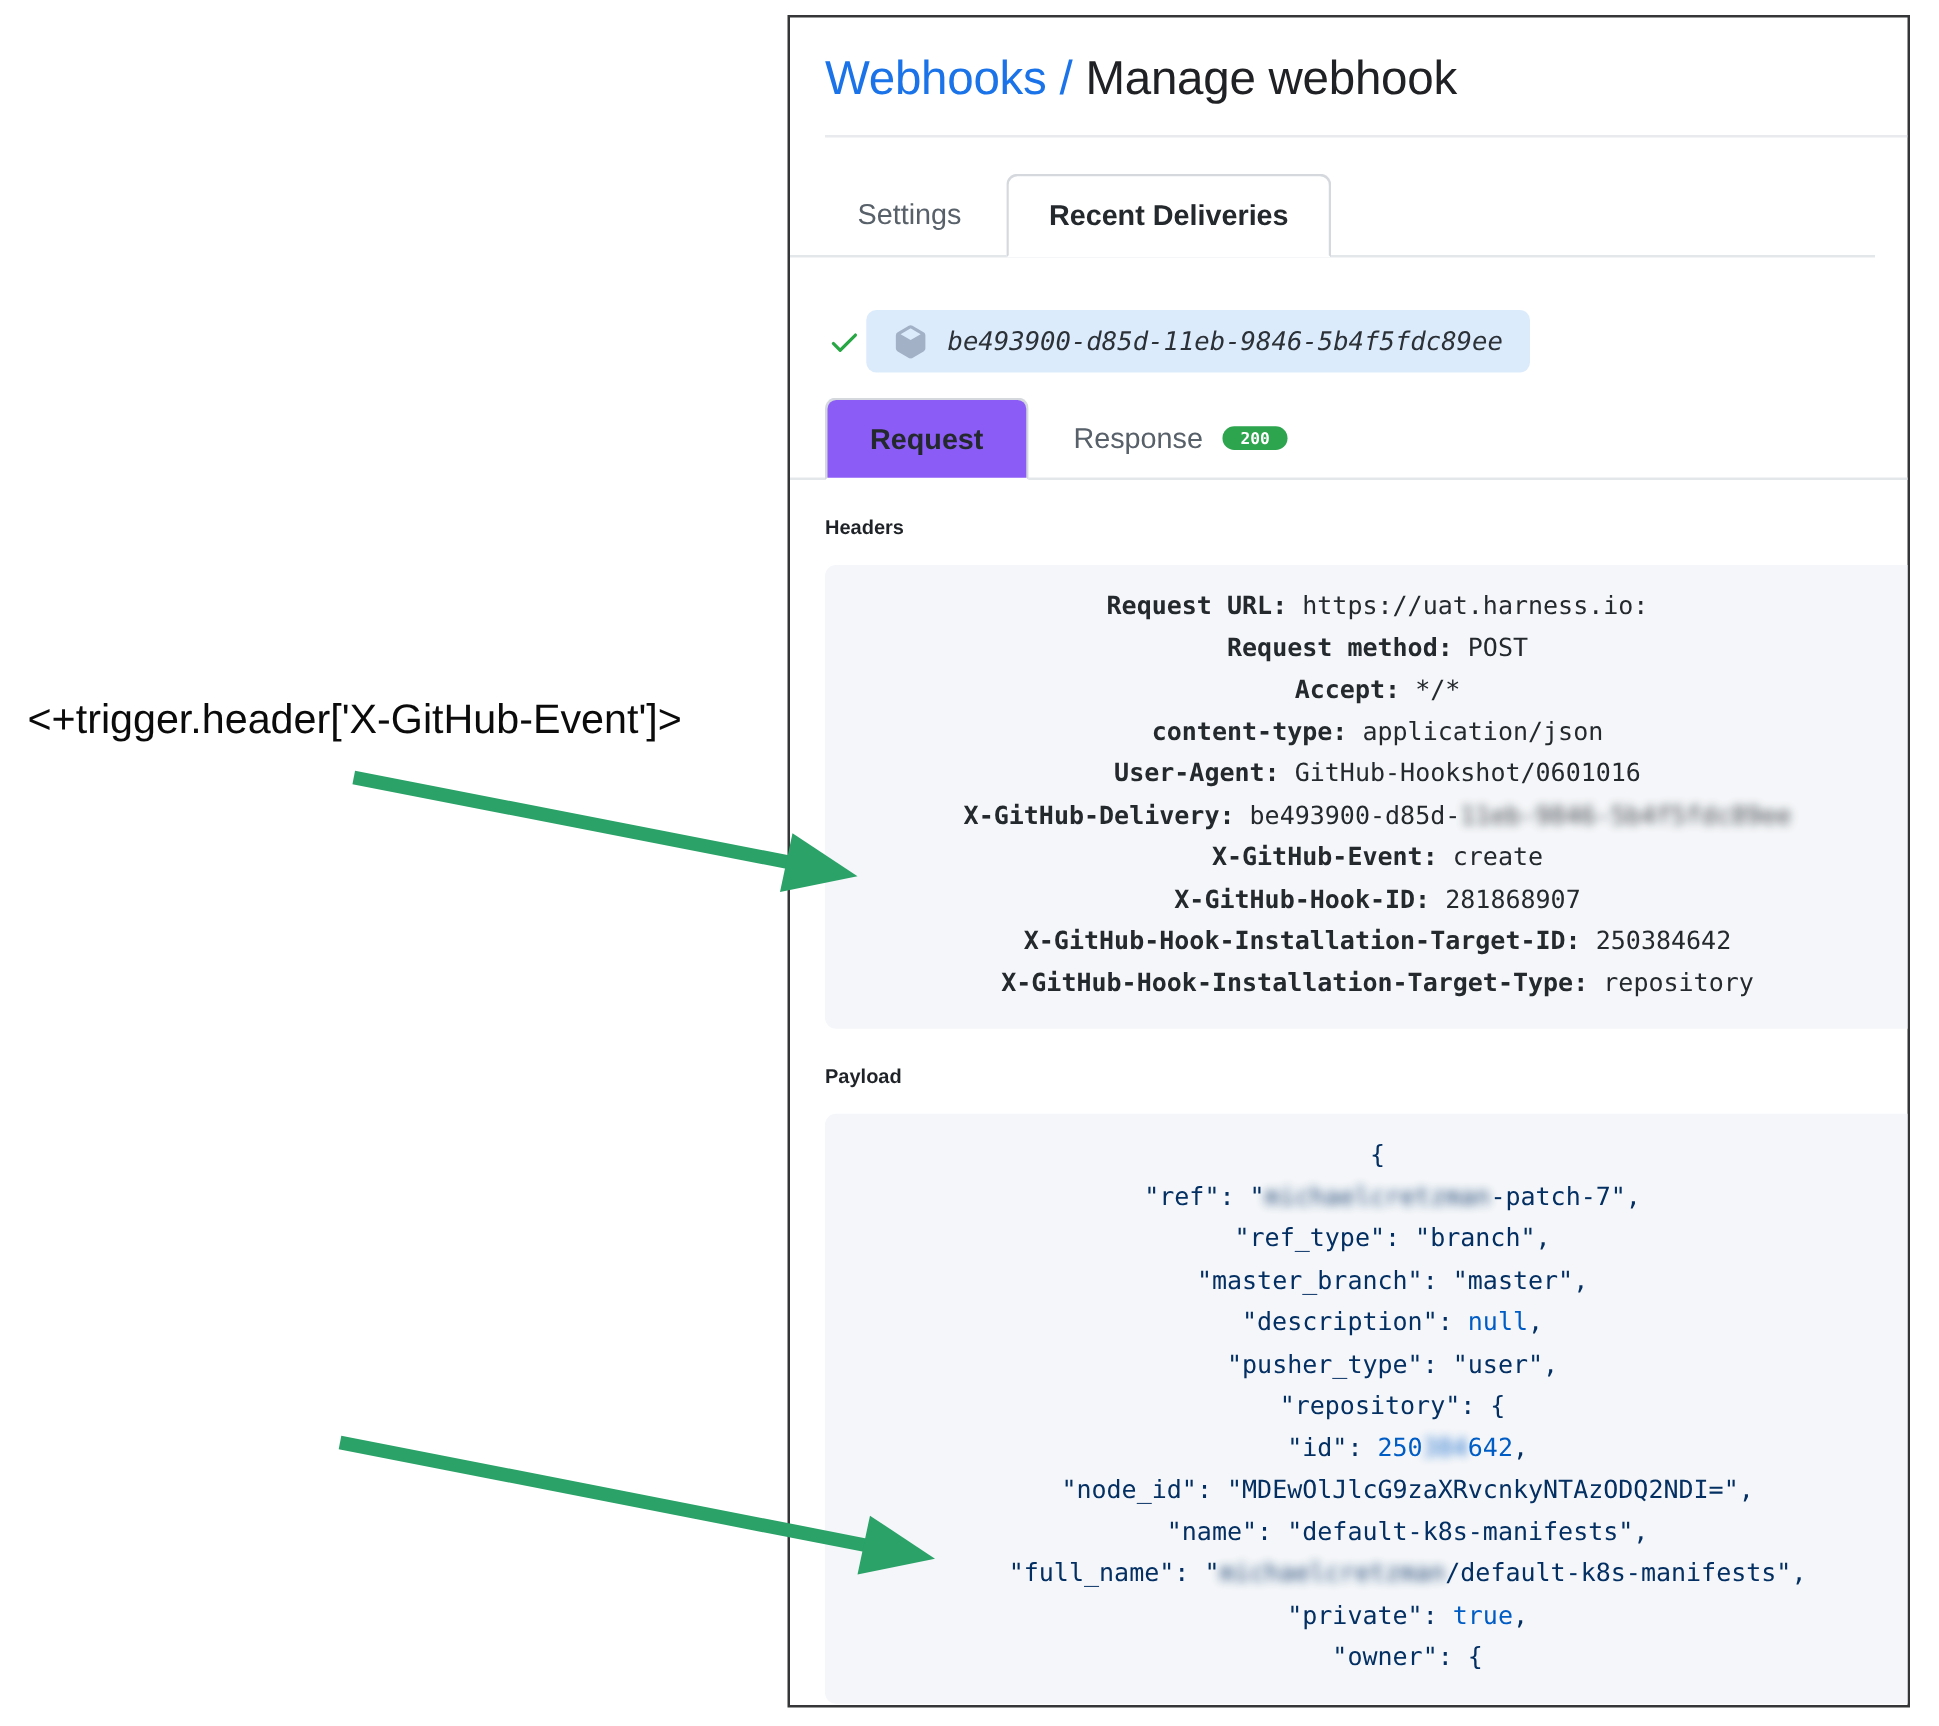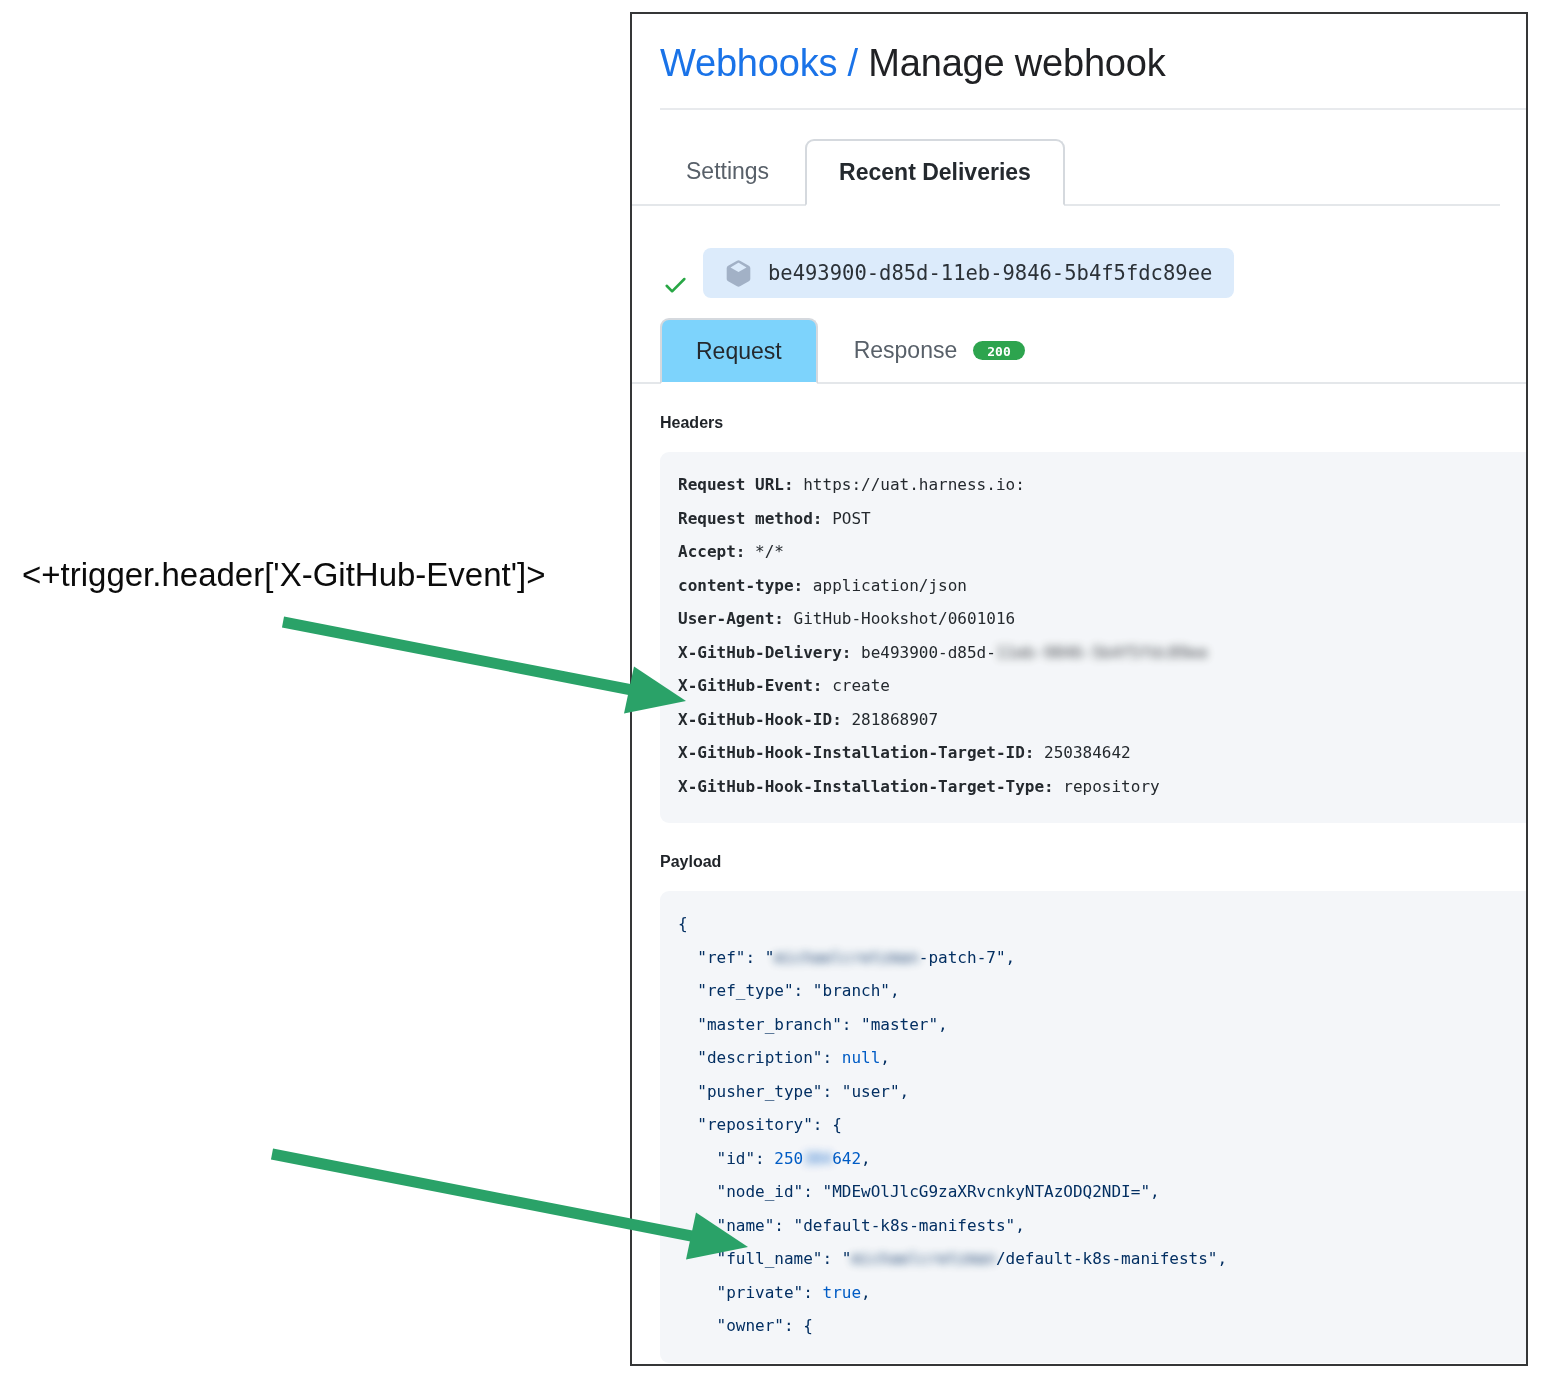--- a/index.html
+++ b/index.html
@@ -47,54 +47,54 @@
   }
   .tab.plain{padding:0 26px}
   .tab.selected{
     padding:0 32px;color:var(--ink);font-weight:700;background:#fff;
     border:2px solid var(--tab-border);border-bottom:2px solid #fff;
     margin-bottom:-2px;border-radius:9px 9px 0 0;
   }
   .tabnav.top .tab.selected{margin-left:10px}
 
   .delivery-row{
-    display:flex;align-items:flex-end;margin:42px 0 0 30px;gap:14px;
+    display:flex;align-items:center;margin:42px 0 0 30px;gap:4px;font-style:italic;
   }
   .check{width:27px;height:27px;flex:0 0 auto}
   .pill{
     display:flex;align-items:center;gap:16px;height:50px;padding:0 22px;
     background:var(--pill-bg);border-radius:8px;cursor:pointer;
   }
   .pill .cube{width:27px;height:27px;flex:0 0 auto}
   .pill .guid{
     font-family:"DejaVu Sans Mono",monospace;font-size:20.5px;color:#2b3137;
     white-space:nowrap;
   }
 
   .tabnav.sub{margin-top:20px;padding-left:28px;margin-right:-10px;height:66px}
   .tab.sub-selected{
-    padding:16px 34px;color:var(--ink);font-weight:400;background:#7dd3fc;
+    padding:16px 34px;color:var(--ink);font-weight:700;background:#8b5cf6;
     border:2px solid var(--tab-border);border-bottom:2px solid #fff;
     margin-bottom:-2px;border-radius:9px 9px 0 0;
   }
   .response-tab{display:flex;align-items:center;margin-left:36px;gap:16px}
   .badge{
     font-family:"DejaVu Sans Mono",monospace;font-size:13px;font-weight:700;
     color:#fff;background:var(--badge-green);border-radius:12px;
     padding:4px 14px 2px;line-height:1;
   }
 
   .section-heading{
     margin:30px 0 0 28px;font-size:16px;font-weight:700;color:#1f2328;
   }
   .code-block{
     margin:20px -10px 0 28px;background:var(--code-bg);border-radius:9px;
     padding:16px 10px 20px 18px;
-    font-family:"DejaVu Sans Mono",monospace;font-size:16px;line-height:33.5px;
-    white-space:pre;color:var(--ink);
+    font-family:"DejaVu Sans Mono",monospace;font-size:20px;line-height:33.5px;
+    white-space:pre;color:var(--ink);text-align:center;
   }
   .code-block .b{font-weight:700;color:#24292e}
   .code-block .n{color:#24292e}
   .code-block .s{color:var(--json-navy)}
   .code-block .v{color:var(--json-blue)}
   .blur{filter:blur(4px);opacity:.85}
 
   
   .annotation{
     position:absolute;font-size:33px;color:#0b0b0b;white-space:nowrap;

